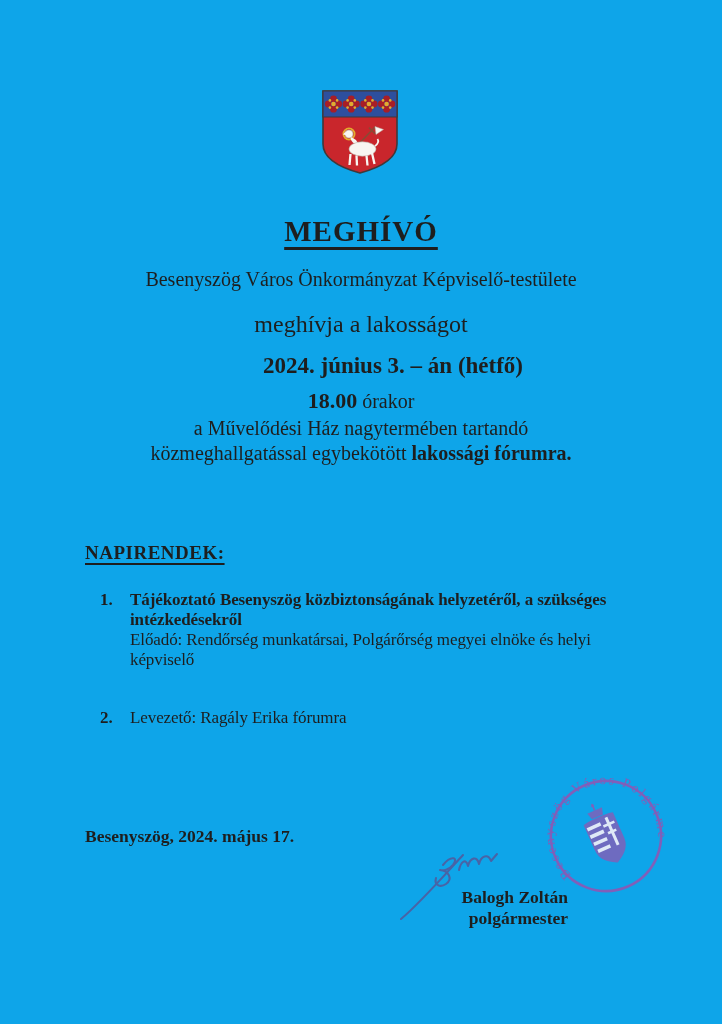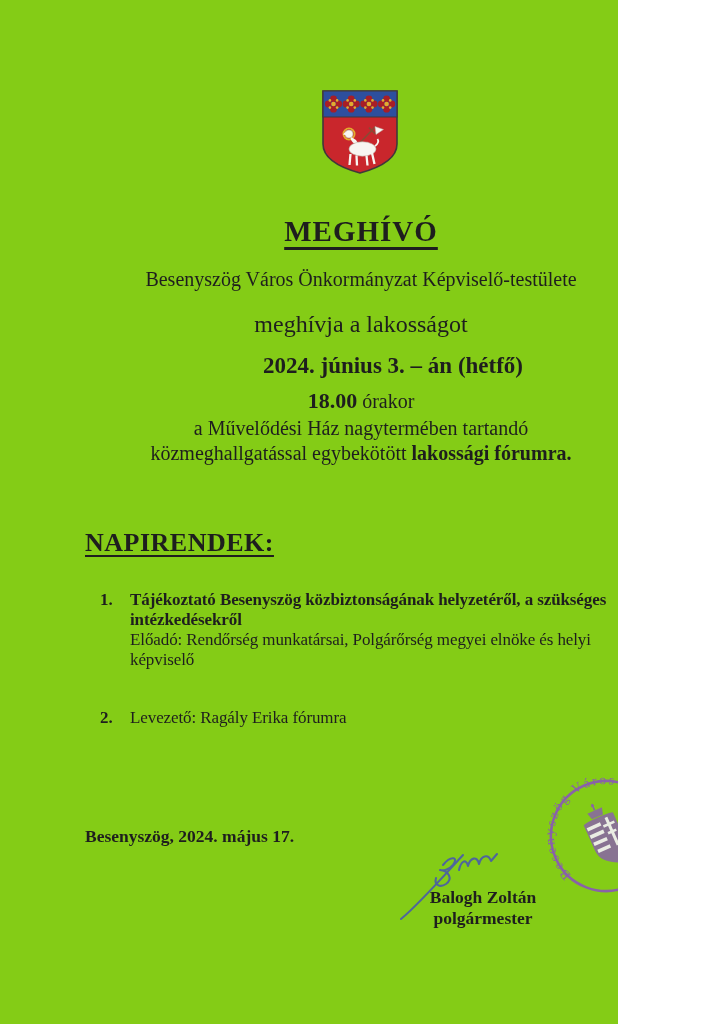--- a/index.html
+++ b/index.html
@@ -1,53 +1,53 @@
 <!DOCTYPE html>
 <html><head>
 <meta charset="utf-8">
 <style>
   html, body { margin:0; padding:0; background:#ffffff; }
   .page {
-    position:relative; width:618px; height:1024px; background:#84cc16;
+    position:relative; width:722px; height:1024px; background:#0ea5e9;
     font-family:"Liberation Serif","DejaVu Serif",serif; color:#1e1e1e;
     overflow:hidden;
   }
   .abs { position:absolute; white-space:nowrap; }
   .center { left:0; width:722px; text-align:center; }
 
   .doc-title { top:215px; font-size:29px; font-weight:700; letter-spacing:1px; }
   .doc-title .u { text-decoration:underline; text-decoration-thickness:2.5px; text-underline-offset:6px; }
 
   .intro1 { top:268px; font-size:20px;text-align:center; }
   .intro2 { top:311px; font-size:24px; }
 
   .date-line { top:353px; font-size:23px; font-weight:700;padding-left:32px; }
   .time-line { top:388px; font-size:20px; }
   .time-line .t-bold { font-weight:700; font-size:22px; }
   .venue1 { top:417px; font-size:20px; }
   .venue2 { top:442px; font-size:20px; }
   .venue2 .v-bold { font-weight:700; }
 
   .agenda-heading {
-    left:85px; top:528px; font-size:26px; font-weight:700; letter-spacing:0.5px;
+    left:85px; top:542px; font-size:19px; font-weight:700; letter-spacing:0.5px;
     text-decoration:underline; text-decoration-thickness:2px; text-underline-offset:4px;text-align:center;
   }
 
   .agenda-item { left:100px; width:570px; font-size:17px; line-height:20px; }
   .agenda-item .num { position:absolute; left:0; top:0; font-weight:700; }
   .agenda-item .item-body { margin-left:30px; }
   .agenda-item .t-line { font-weight:700; letter-spacing:-0.1px; }
   .agenda-item .d-line { font-weight:400; letter-spacing:-0.1px; }
   .item-1 { top:590px; }
   .item-2 { top:708px; }
 
   .place-date { left:85px; top:826px; font-size:17.5px; font-weight:700; }
 
   .signer-block {
-    left:398px; top:887px; width:170px; text-align:center;
+    left:398px; top:887px; width:170px; text-align:right;
     font-size:17.5px; font-weight:700; line-height:21px; white-space:nowrap;
   }
 
   .crest-svg { position:absolute; left:320px; top:88px; width:80px; height:88px; }
   .signature-svg { position:absolute; left:393px; top:843px; width:130px; height:82px; pointer-events:none; }
   .stamp-svg { position:absolute; left:531px; top:761px; width:150px; height:150px; opacity:0.92; }
   .stamp-text { font-family:"Liberation Serif","DejaVu Serif",serif; font-size:13.5px; letter-spacing:2.2px; font-weight:400; }
 </style>
 </head>
 <body>

